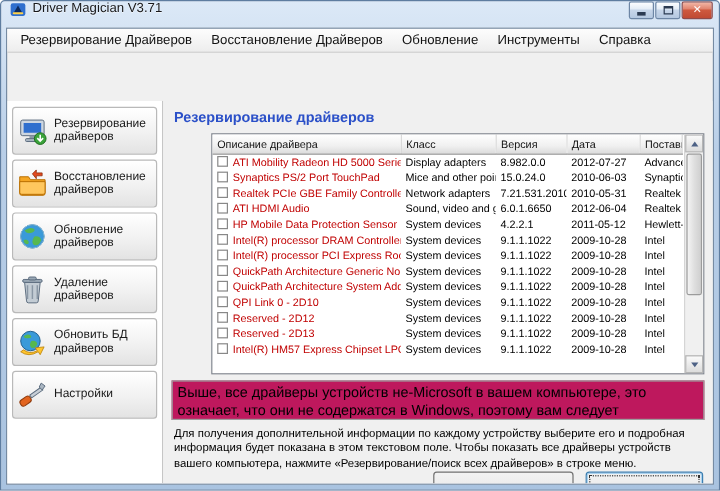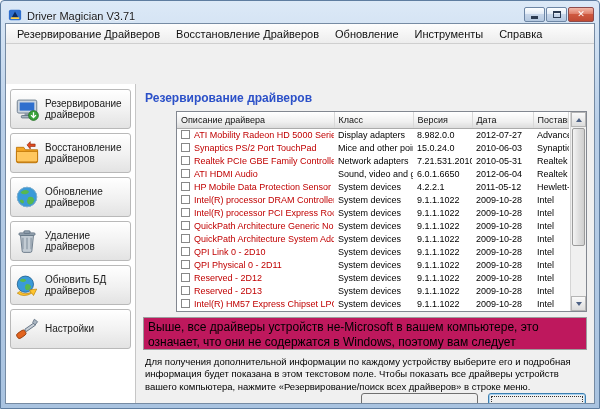--- a/index.html
+++ b/index.html
@@ -8,21 +8,21 @@
   .window {
     width:600px; height:409px;
     background:linear-gradient(#dce9f7,#b9cfe8 30%,#a9c3e0);
     border:1px solid #5e7da0;
     border-radius:4px 4px 0 0;
     position:relative;
     overflow:hidden;
   }
 
   
-  .titlebar { height:21px; display:flex; align-items:flex-end; padding:0 5px 0 7px; }
+  .titlebar { height:21px; display:flex; align-items:flex-start; padding:0 5px 0 7px; }
   .app-icon { width:14px; height:14px; margin-right:5px; flex:none; }
   .title-text { font-size:11px; color:#18181a; text-shadow:0 1px 0 rgba(255,255,255,.6); }
   .win-controls { margin-left:auto; display:flex; gap:1px; }
   .wc-btn {
     width:21px; height:15px; border:1px solid #6d86a5; border-radius:2px;
     background:linear-gradient(#fdfeff,#e3ecf6 45%,#c8d7ea 46%,#b4c8e0);
     display:flex; align-items:center; justify-content:center; cursor:default;
   }
   .wc-btn.close {
     width:26px; border-color:#8e4b4b;
@@ -320,27 +320,20 @@
   </tr>
 
   <tr>
     <td class="c-name"><span class="cb"></span><span>QPI Link 0 - 2D10</span></td>
     <td>System devices</td>
     <td>9.1.1.1022</td>
     <td>2009-10-28</td>
     <td>Intel</td>
   </tr>
 
-  <tr>
-    <td class="c-name"><span class="cb"></span><span>QPI Physical 0 - 2D11</span></td>
-    <td>System devices</td>
-    <td>9.1.1.1022</td>
-    <td>2009-10-28</td>
-    <td>Intel</td>
-  </tr>
 
   <tr>
     <td class="c-name"><span class="cb"></span><span>Reserved - 2D12</span></td>
     <td>System devices</td>
     <td>9.1.1.1022</td>
     <td>2009-10-28</td>
     <td>Intel</td>
   </tr>
 
   <tr>

